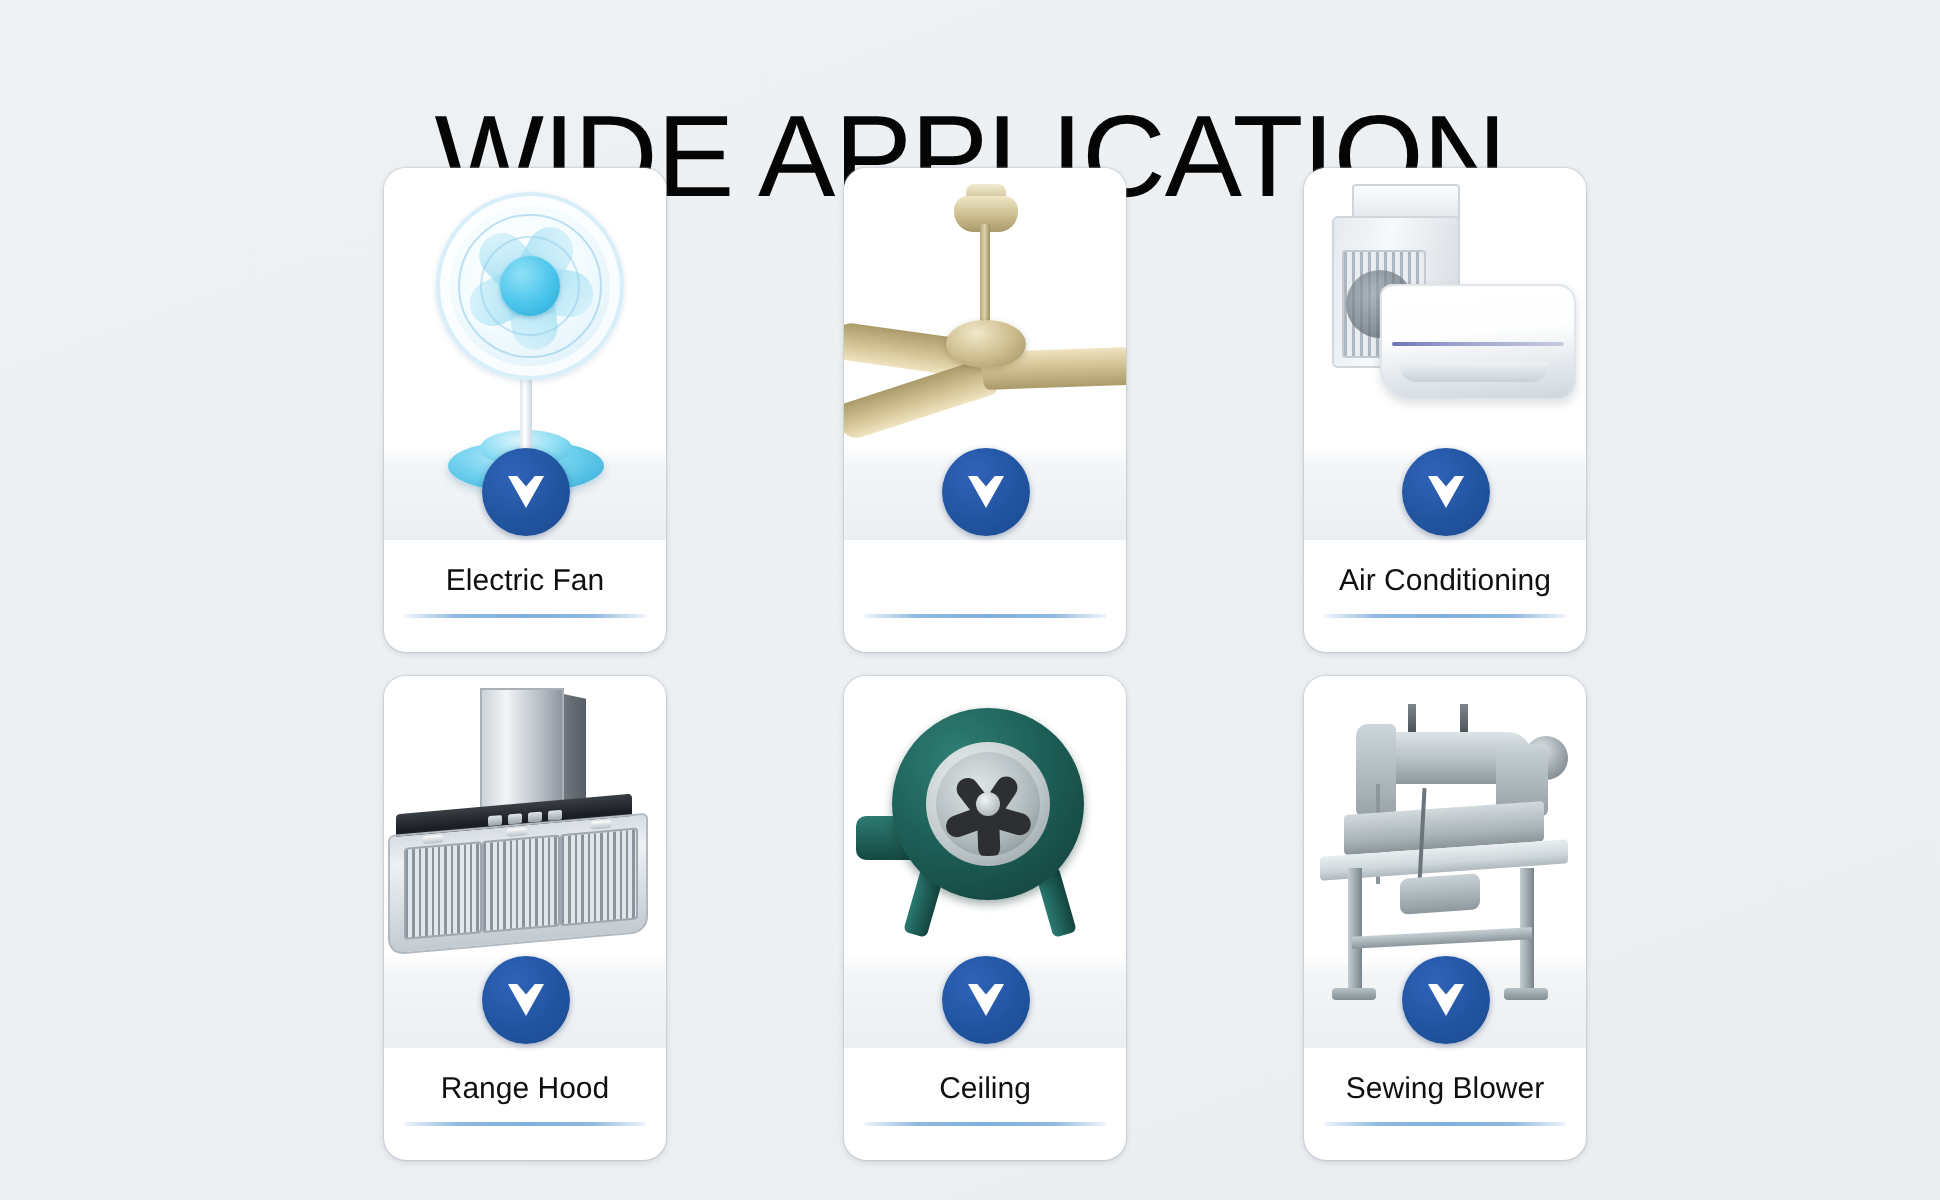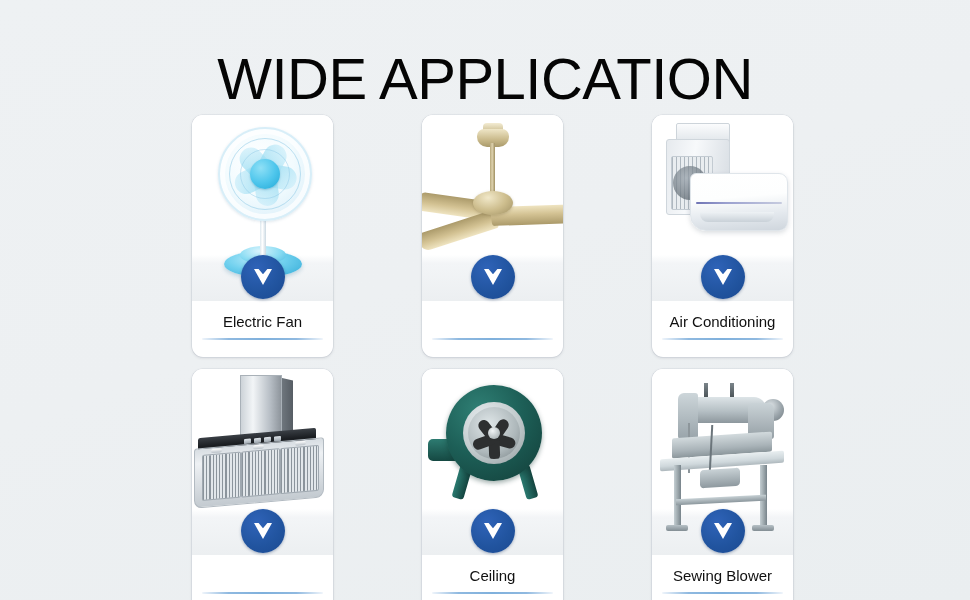--- a/index.html
+++ b/index.html
@@ -46,21 +46,20 @@
   }
 
   .card {
     position: relative;
     width: 141px;
     height: 242px;
     background: #ffffff;
     border-radius: 11px;
     box-shadow: 0 1px 3px rgba(60, 70, 85, 0.16), 0 0 0 0.6px rgba(180, 190, 200, 0.35);
     overflow: hidden;
-    margin-top: 31px;
   }
 
   .card-photo {
     position: absolute;
     left: 0;
     top: 0;
     width: 141px;
     height: 186px;
     overflow: hidden;
     background: #ffffff;
@@ -472,20 +471,21 @@
           <div class="rh-filter" style="left:46px"></div>
           <div class="rh-filter" style="left:85px"></div>
         </div>
       </div>
     </div>
     <div class="badge">
       <svg width="22" height="20" viewBox="0 0 22 20" aria-hidden="true">
         <path d="M2 2 L6.6 2 L11 7.2 L15.4 2 L20 2 L11 18 Z" fill="#ffffff"></path>
       </svg>
     </div>
+    <div class="card-label">Range Hood</div>
     <div class="card-rule"></div>
   </div>
 
   <div class="card">
     <div class="card-photo">
       <div class="photo-floor"></div>
       <div class="scene">
         <div class="bl-leg bl-leg-l"></div>
         <div class="bl-leg bl-leg-r"></div>
         <div class="bl-out"></div>

